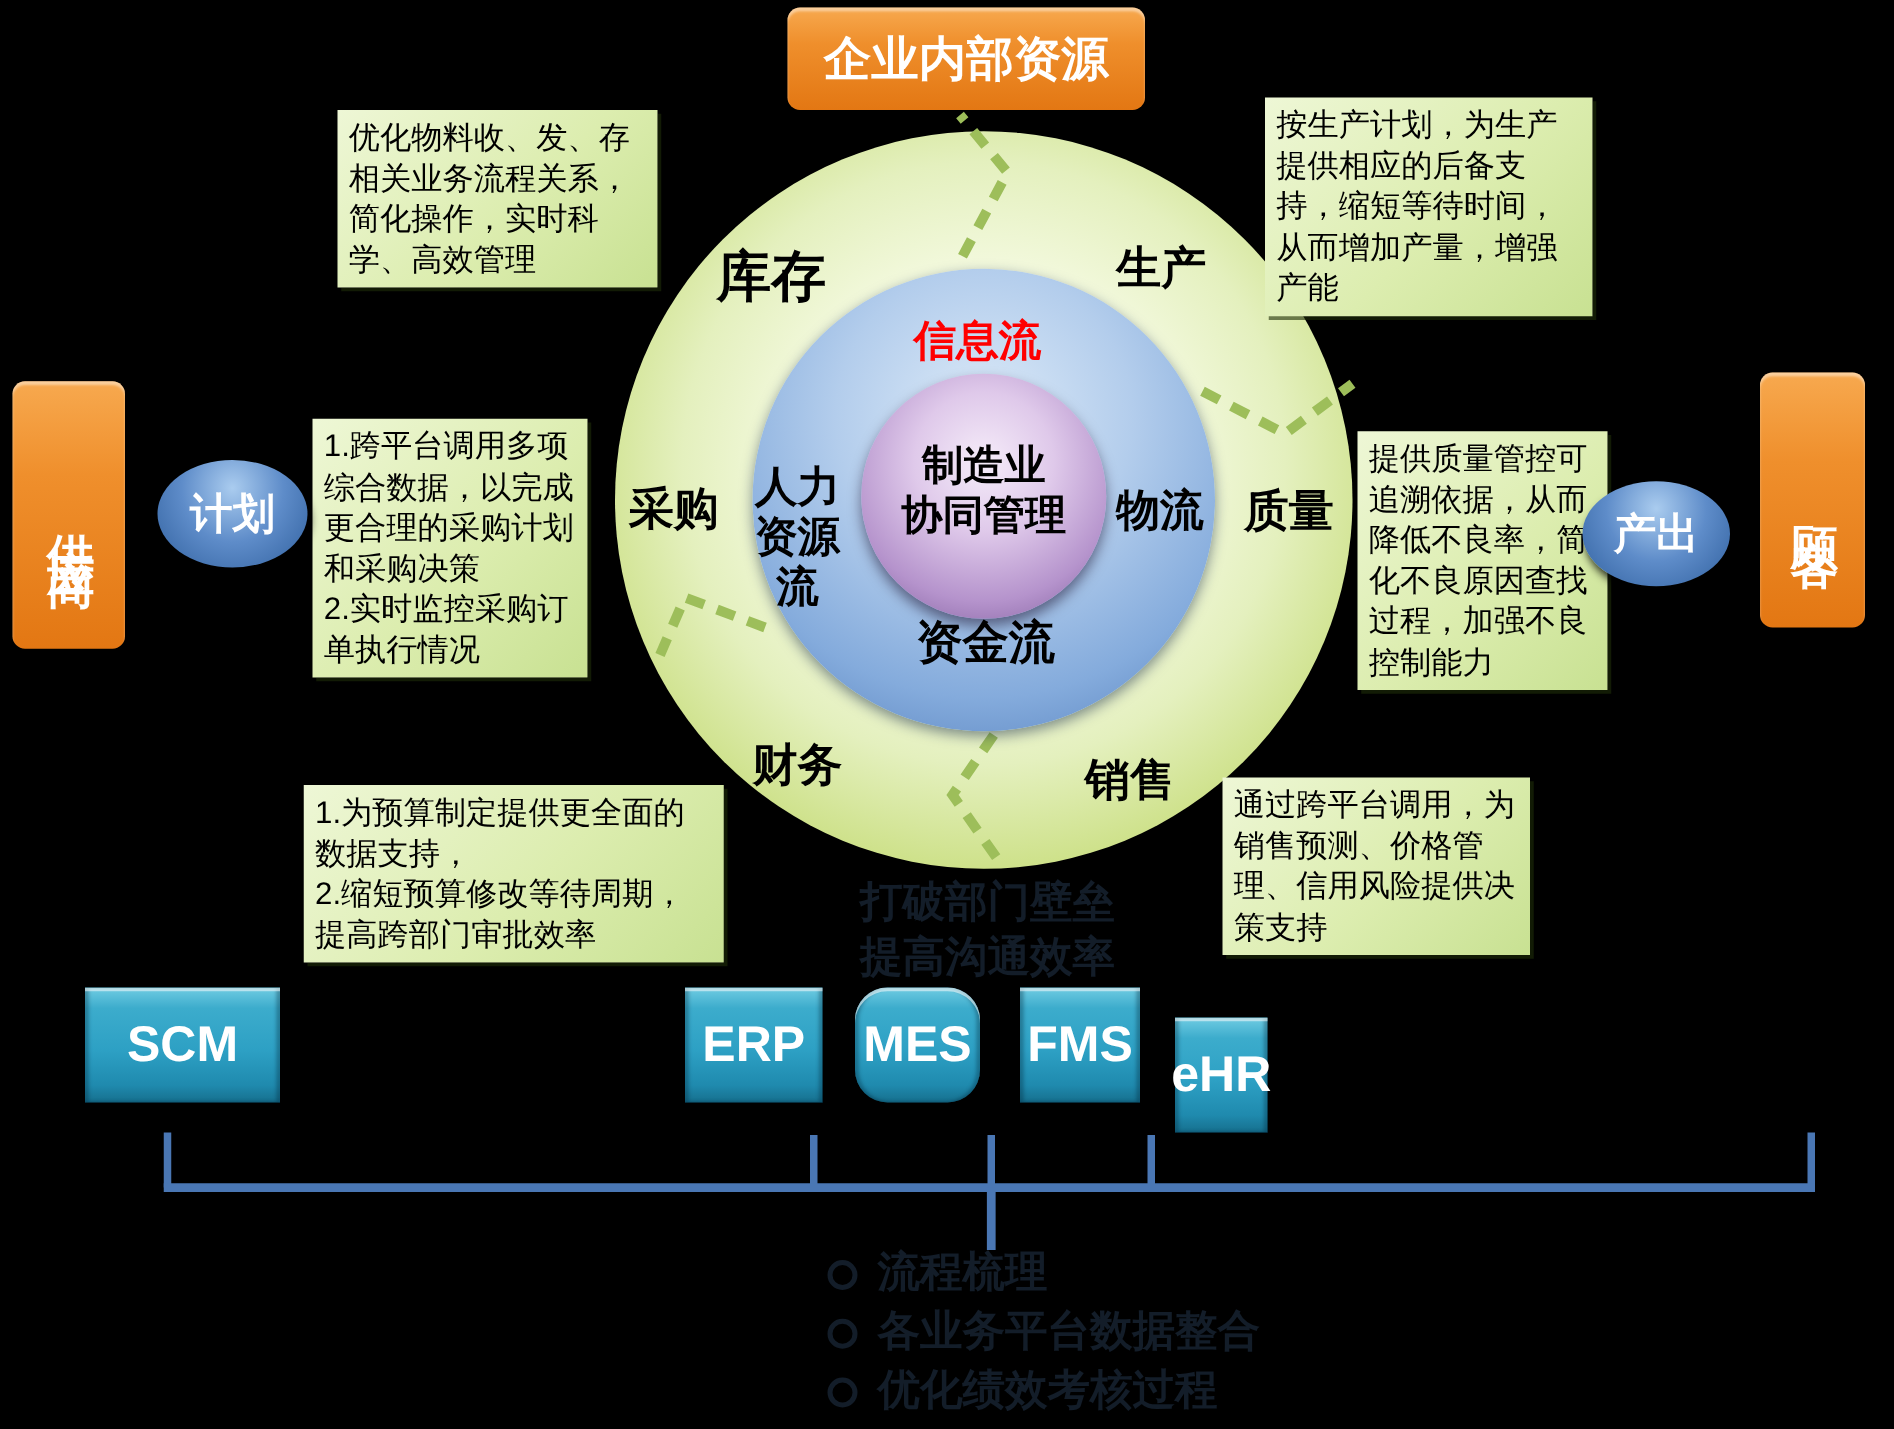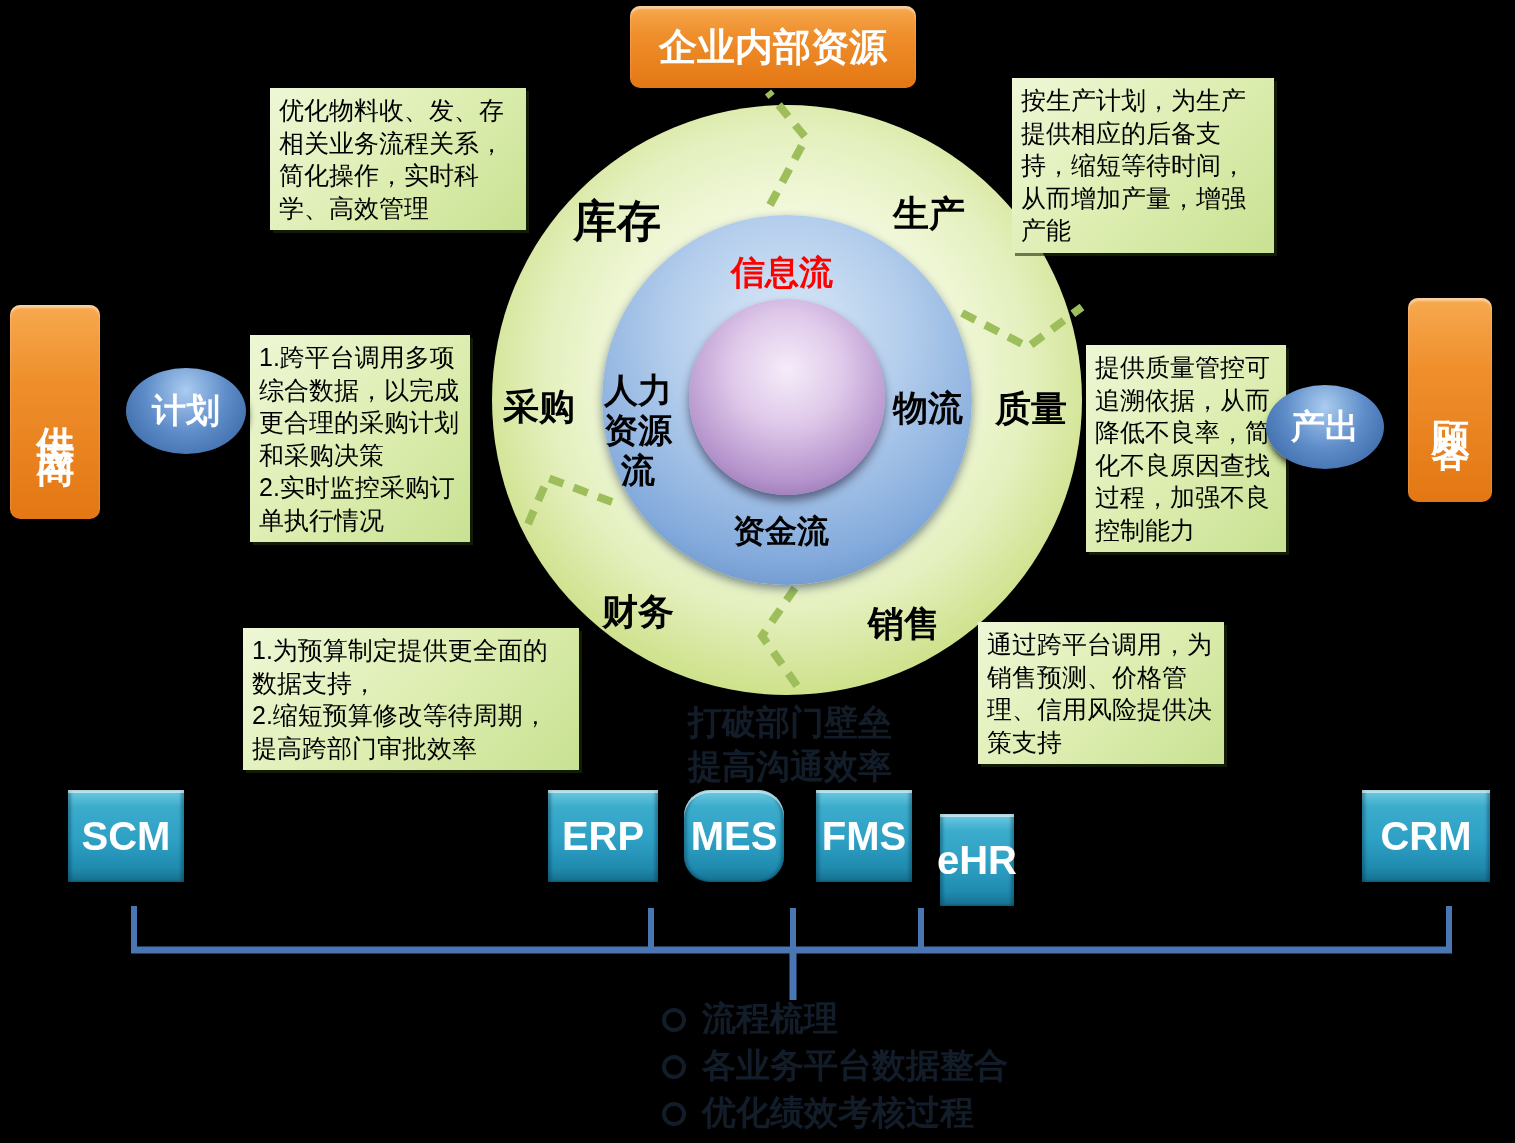--- a/index.html
+++ b/index.html
@@ -90,29 +90,33 @@
   <svg class="svg-layer" width="1515" height="1143">
     <polyline points="770,205 806,138 768,92" fill="none" stroke="#9DBE5A" stroke-width="8" stroke-dasharray="15 11"></polyline>
     <polyline points="962,313 1028,347 1082,307" fill="none" stroke="#9DBE5A" stroke-width="8" stroke-dasharray="15 11"></polyline>
     <polyline points="612,502 548,478 528,524" fill="none" stroke="#9DBE5A" stroke-width="8" stroke-dasharray="15 11"></polyline>
     <polyline points="795,588 762,636 800,690" fill="none" stroke="#9DBE5A" stroke-width="8" stroke-dasharray="15 11"></polyline>
   </svg>
 
   <div class="blue-circle"></div>
   <div class="purple-circle"></div>
 
+  <div class="core">
+    <div>制造业</div>
+    <div>协同管理</div>
+  </div>
 
   <div class="lbl info-flow">信息流</div>
   <div class="hr-flow">
     <div>人力</div>
     <div>资源</div>
     <div>流</div>
   </div>
   <div class="lbl" style="left:893px;top:385px;font-size:35px;">物流</div>
-  <div class="lbl" style="left:733px;top:510px;font-size:32px;text-align:center;">资金流</div>
+  <div class="lbl" style="left:733px;top:489px;font-size:37px;text-align:center;">资金流</div>
 
   <div class="lbl" style="left:573px;top:192px;font-size:44px;">库存</div>
   <div class="lbl" style="left:893px;top:190px;font-size:36px;">生产</div>
   <div class="lbl" style="left:503px;top:383px;font-size:36px;">采购</div>
   <div class="lbl" style="left:995px;top:385px;font-size:36px;">质量</div>
   <div class="lbl" style="left:602px;top:588px;font-size:36px;">财务</div>
   <div class="lbl" style="left:868px;top:600px;font-size:36px;">销售</div>
 
   <div class="note" style="left:1012px;top:78px;width:244px;">按生产计划，为生产提供相应的后备支持，缩短等待时间，从而增加产量，增强产能</div>
   <div class="note" style="left:270px;top:88px;width:238px;">优化物料收、发、存相关业务流程关系，简化操作，实时科学、高效管理</div>
@@ -136,37 +140,34 @@
   </div>
   <div class="ellipse" style="left:1266px;top:385px;width:118px;height:84px;">
     <span>产出</span>
   </div>
 
   <div class="faint-caption">
     <div>打破部门壁垒</div>
     <div>提高沟通效率</div>
   </div>
 
-  <div class="sys-btn" style="left:68px;width:116px;text-align:center;">
+  <div class="sys-btn" style="left:68px;width:156px;text-align:center;">
       <span>SCM</span>
     </div>
   <div class="sys-btn" style="left:548px;width:110px;">
       <span>ERP</span>
     </div>
   <div class="sys-btn" style="left:684px;width:100px;border-radius:26px;">
       <span>MES</span>
     </div>
   <div class="sys-btn" style="left:816px;width:96px;">
       <span>FMS</span>
     </div>
   <div class="sys-btn" style="left:940px;width:74px;margin-top:24px;">
       <span>eHR</span>
-    </div>
-  <div class="sys-btn" style="left:1362px;width:128px;">
-      <span>CRM</span>
     </div>
 
   <svg class="svg-layer" width="1515" height="1143">
     <line x1="134" y1="906" x2="134" y2="950" stroke="#4A77B4" stroke-width="6"></line>
     <line x1="651" y1="908" x2="651" y2="950" stroke="#4A77B4" stroke-width="6"></line>
     <line x1="793" y1="908" x2="793" y2="950" stroke="#4A77B4" stroke-width="6"></line>
     <line x1="921" y1="908" x2="921" y2="950" stroke="#4A77B4" stroke-width="6"></line>
     <line x1="1449" y1="906" x2="1449" y2="950" stroke="#4A77B4" stroke-width="6"></line>
     <line x1="131" y1="950" x2="1452" y2="950" stroke="#4A77B4" stroke-width="7"></line>
     <line x1="793" y1="950" x2="793" y2="1000" stroke="#4A77B4" stroke-width="7"></line>

